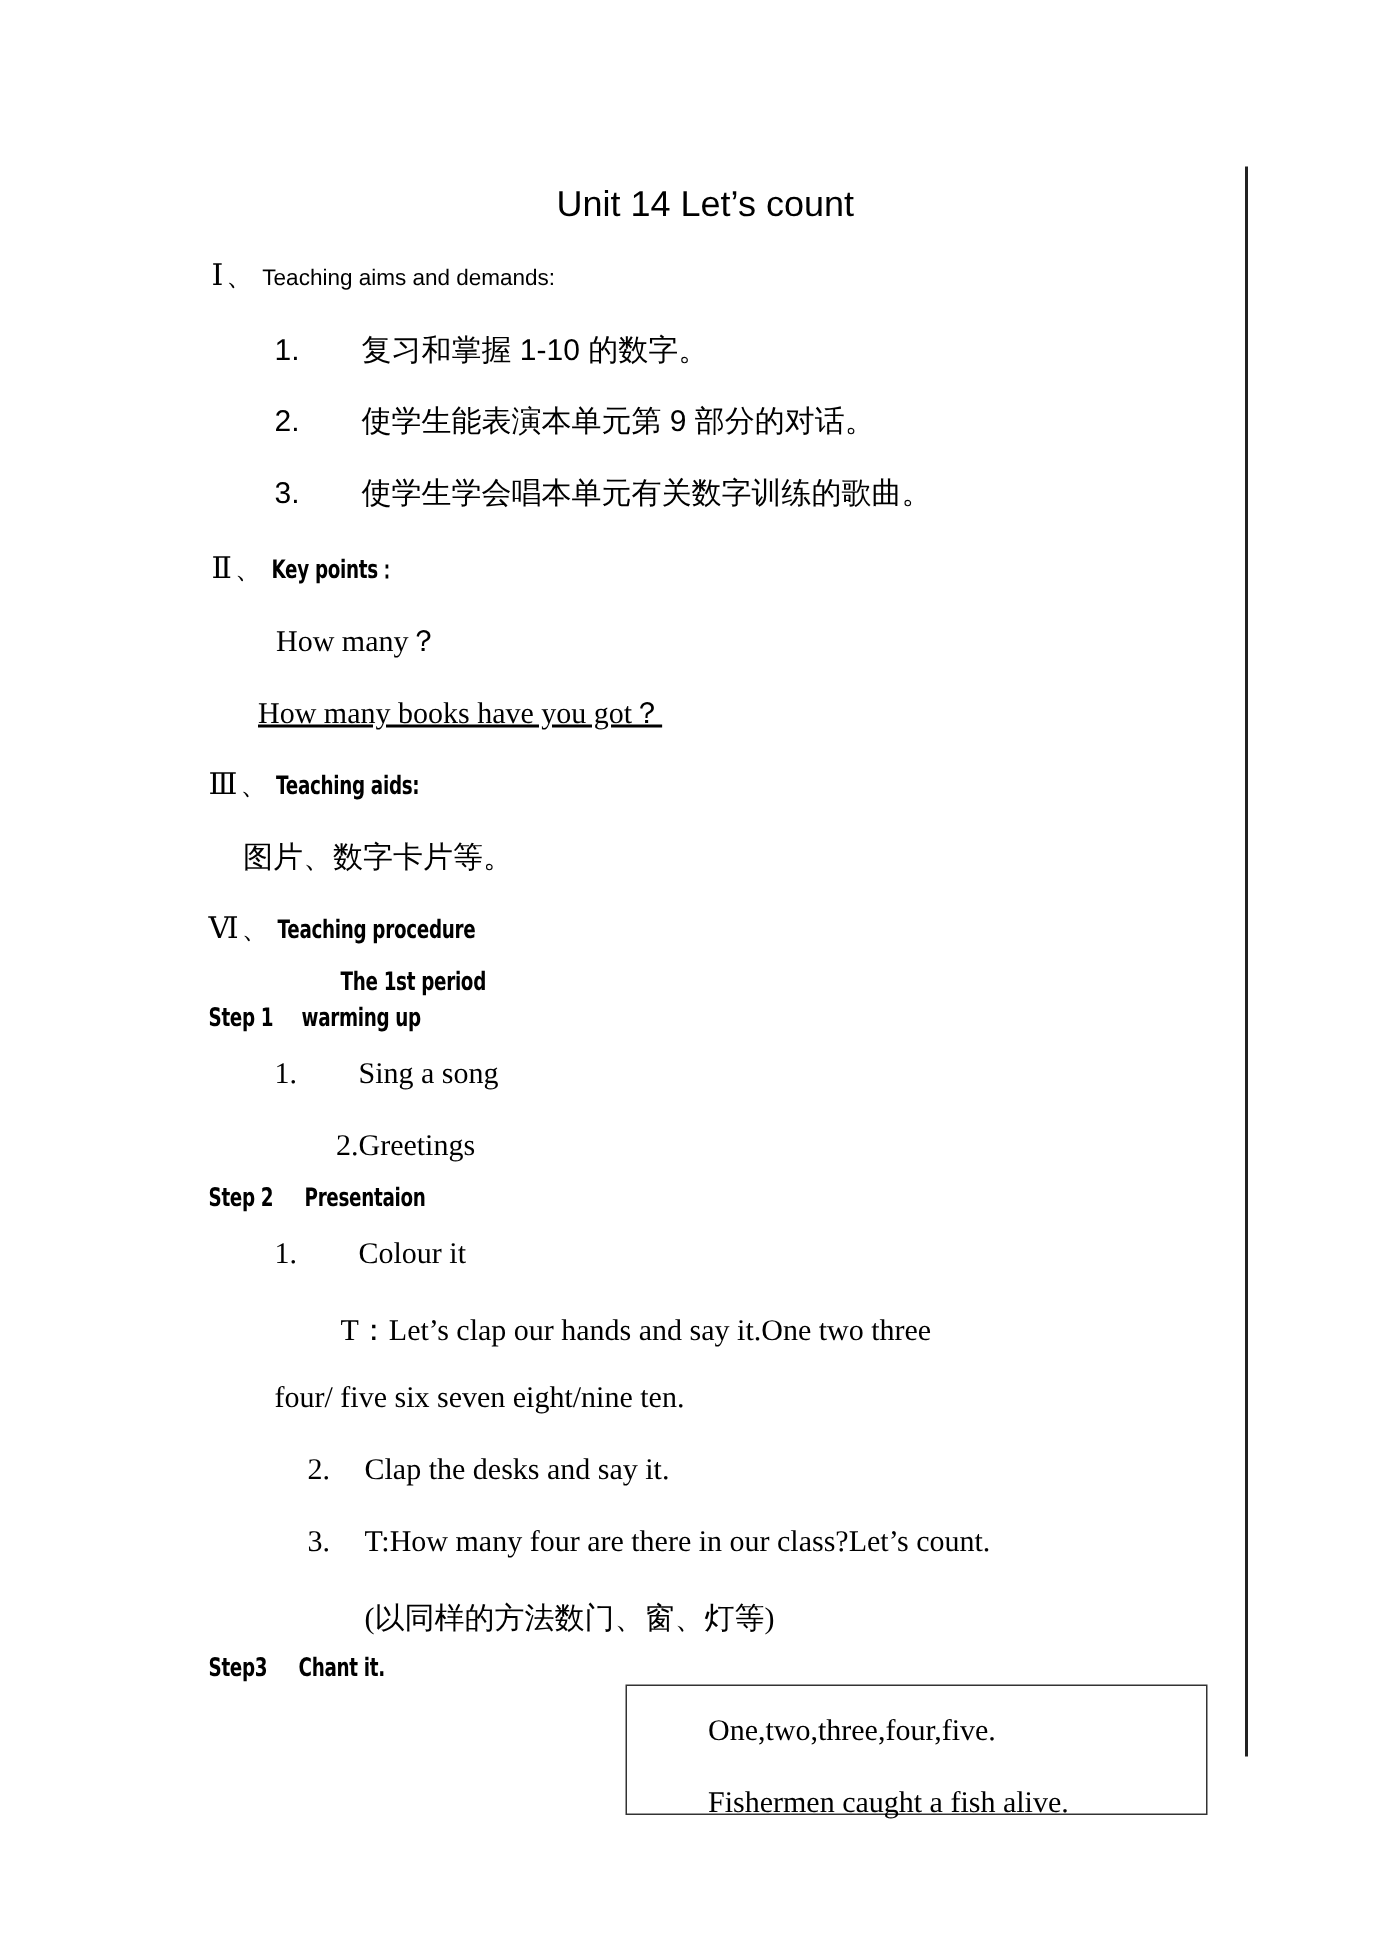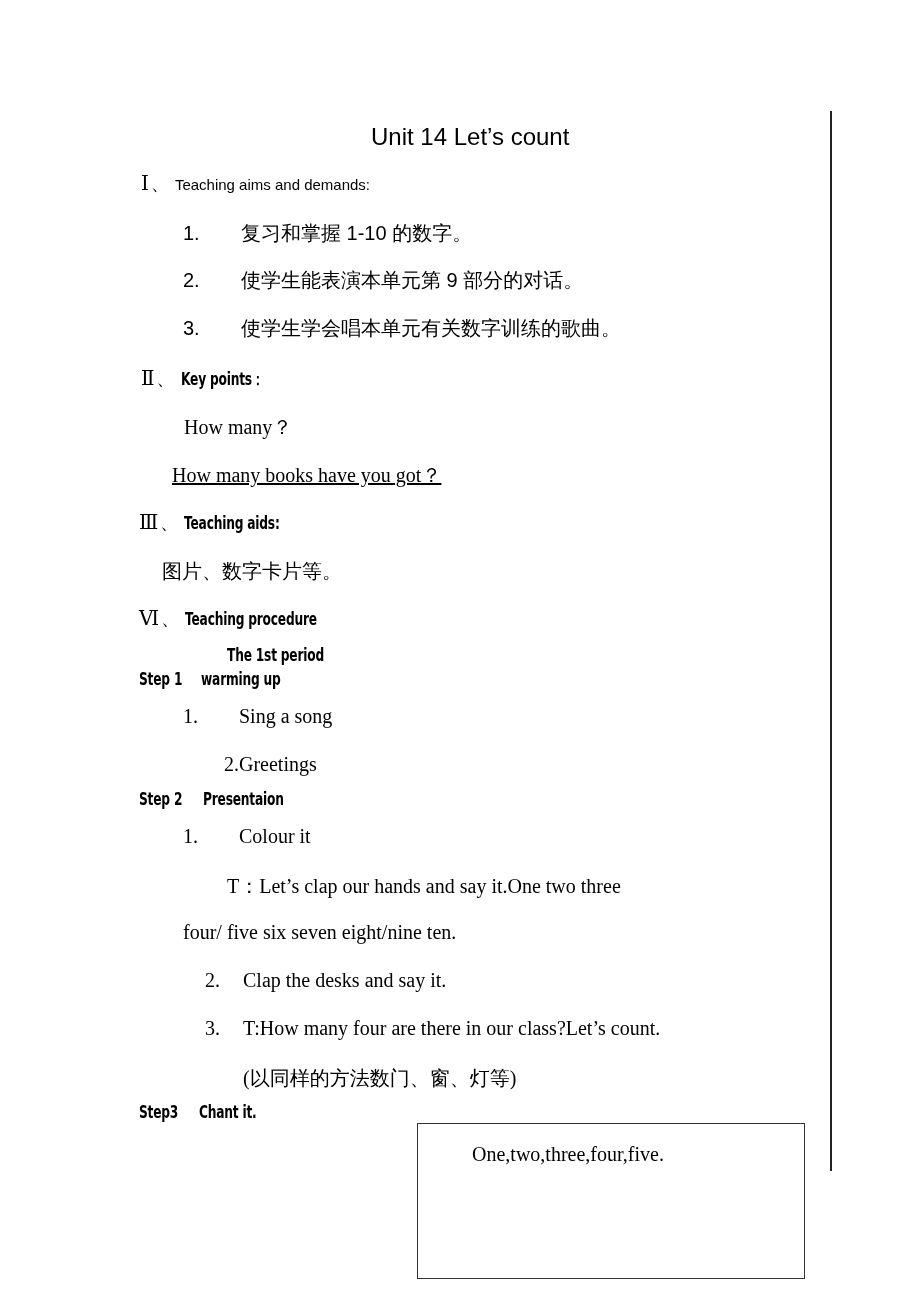--- a/index.html
+++ b/index.html
@@ -10,21 +10,21 @@
     .heavy { font-family: "DejaVu Sans", "Liberation Sans", sans-serif; font-weight: bold; transform: scaleX(0.72); transform-origin: left center; letter-spacing: -0.3px; }
     .title { font-size: 24px; }
     .h1 { font-size: 15px; }
     .aim { font-size: 20px; }
     .num { display: inline-block; width: 58px; }
     .roman { font-family: "Liberation Serif", "DejaVu Serif", serif; font-size: 20px; }
     .roman-sep { font-size: 18px; margin: 0 6px 0 2px; }
     .body20 { font-size: 20px; }
     .sec-label { font-size: 17px; }
     .rule { position: absolute; left: 830px; top: 111px; width: 1.5px; height: 1060px; background: #222; }
-    .chant-box { position: absolute; left: 417px; top: 1123px; width: 388px; height: 156px; border: 1.5px solid #333; box-sizing: border-box; }
+    .chant-box { position: absolute; left: 417px; top: 1123px; width: 388px; height: 87px; border: 1.5px solid #333; box-sizing: border-box; }
     .chant-line { position: absolute; left: 54px; font-size: 20px; }
   </style>
 </head>
 <body>
 
 <div class="rule"></div>
 
 <div class="abs sans title" style="left:371px; top:123px;">Unit 14 Let’s count</div>
 
 <div class="abs" style="left:141px; top:171px;">
@@ -83,13 +83,14 @@
 <div class="abs serif body20" style="left:205px; top:1017px;">
   <span class="num" style="width:38px;">3.</span><span>T:How many four are there in our class?Let’s count.</span>
 </div>
 <div class="abs serif body20" style="left:243px; top:1065px;">(以同样的方法数门、窗、灯等)</div>
 
 <div class="abs heavy sec-label" style="left:139px; top:1102px;">Step3</div>
 <div class="abs heavy sec-label" style="left:199px; top:1102px;">Chant it.</div>
 
 <div class="chant-box">
   <div class="abs serif chant-line" style="top:19px;">One,two,three,four,five.</div>
+  <div class="abs serif chant-line" style="top:67px;">Fishermen caught a fish alive.</div>
 </div>
 
 </body></html>

